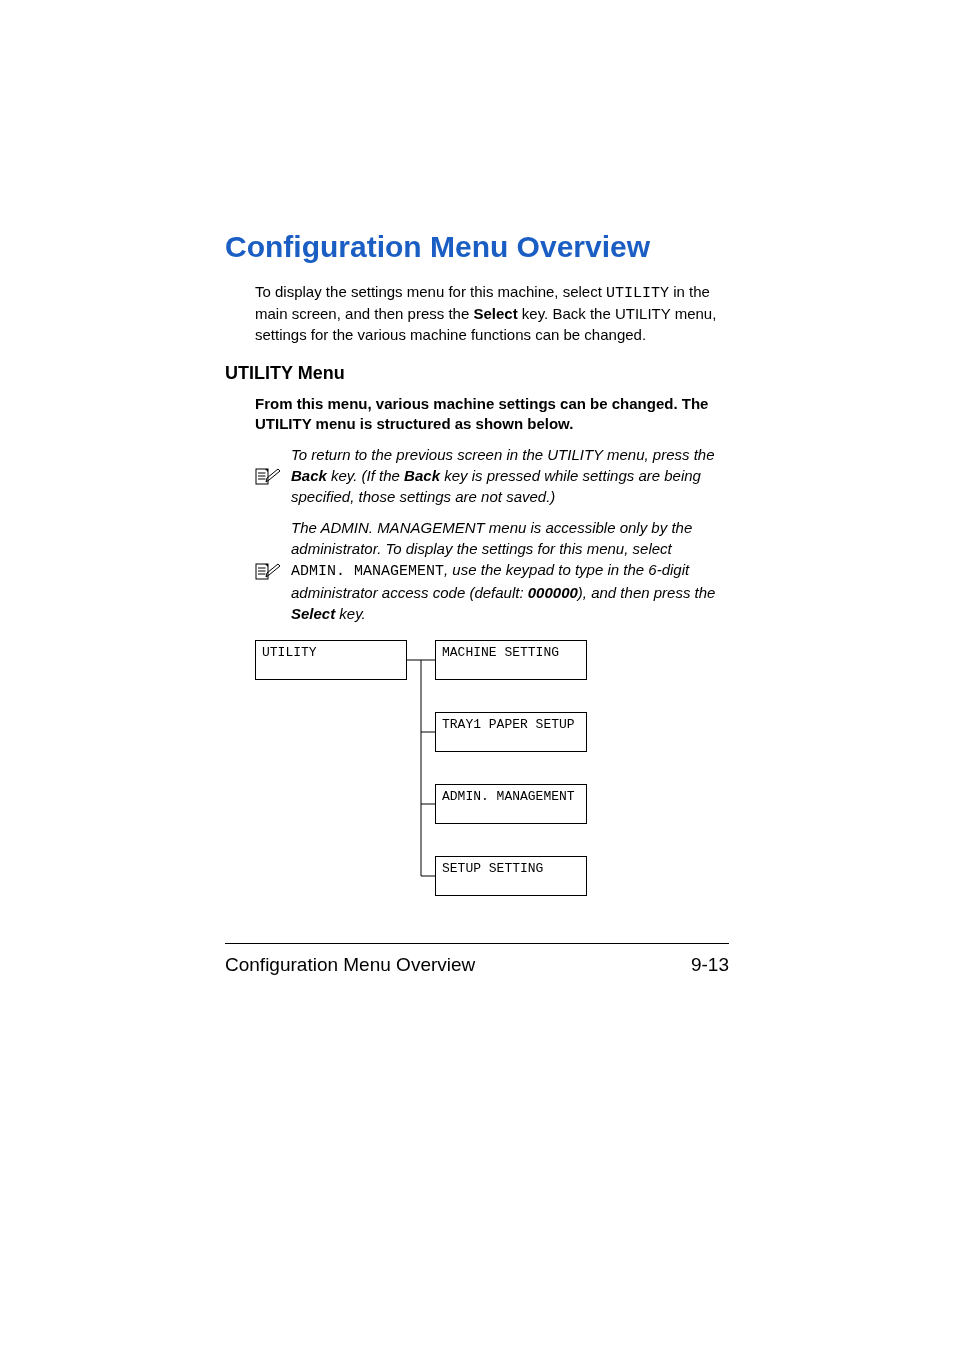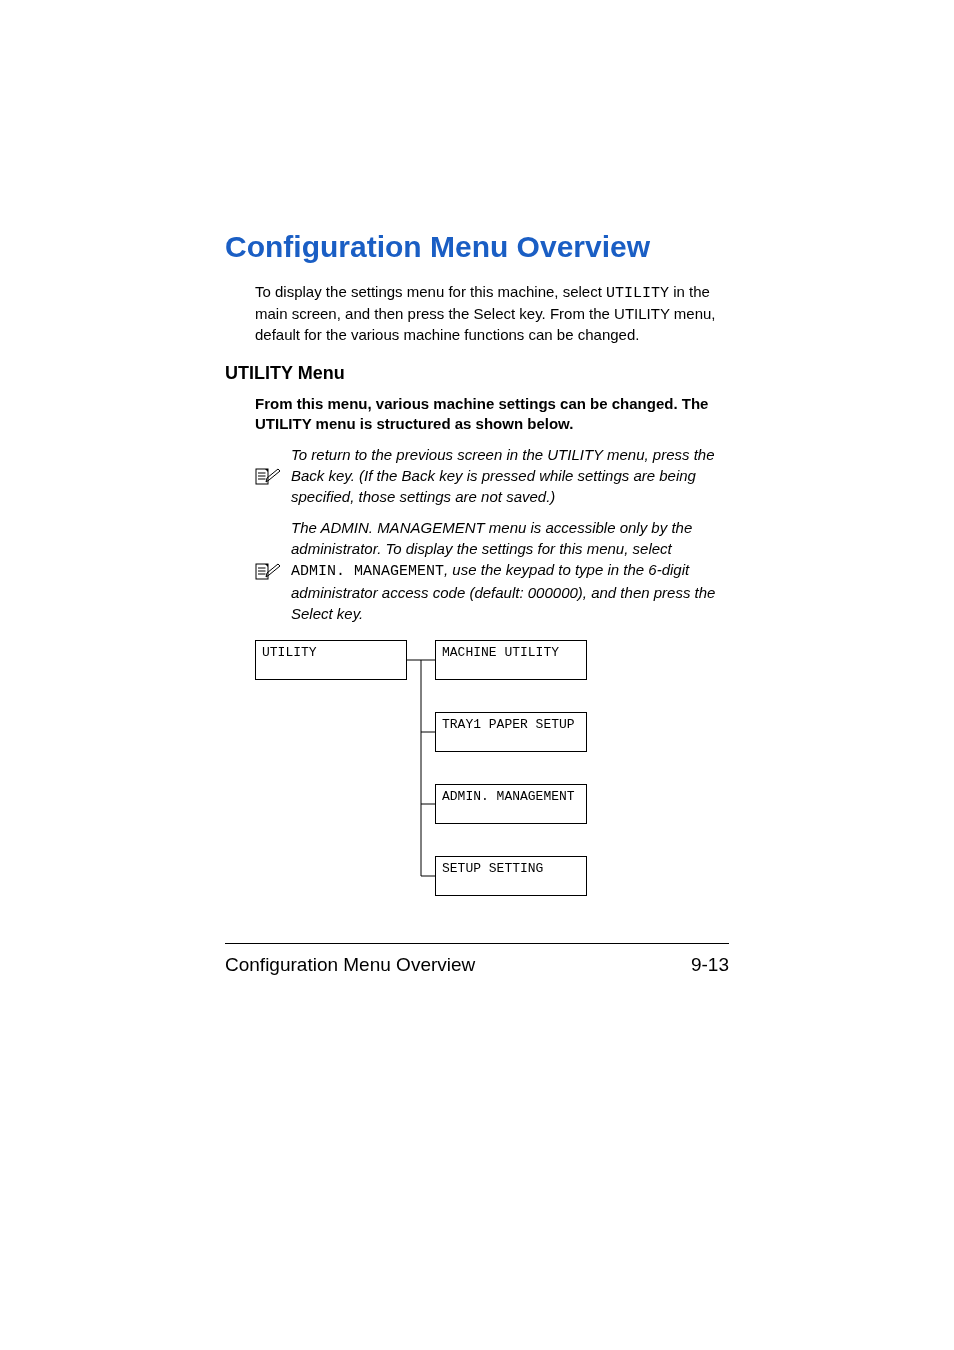--- a/index.html
+++ b/index.html
@@ -34,21 +34,21 @@
   }
   .para {
     font-size: 15px;
     line-height: 1.35;
     margin: 0 0 10px 30px;
     font-weight: bold;
   }
   .mono {
     font-family: "Courier New", Courier, monospace;
   }
-  .bold { font-weight: normal; }
+  .bold { font-weight: bold; }
 
   .note {
     display: flex;
     align-items: center;
     margin: 8px 0 10px 30px;
   }
   .note-icon {
     flex: 0 0 auto;
     width: 26px;
     height: 18px;
@@ -105,21 +105,21 @@
   }
 </style>
 </head>
 <body>
 
 <div class="page">
 
   <h1 class="h1">Configuration Menu Overview</h1>
 
   <p class="intro">
-    <span>To display the settings menu for this machine, select </span><span class="mono">UTILITY</span><span> in the main screen, and then press the </span><span class="bold">Select</span><span> key. From the UTILITY menu, default for the various machine functions can be changed.</span>
+    <span>To display the settings menu for this machine, select </span><span class="mono">UTILITY</span><span> in the main screen, and then press the </span><span class="bold">Select</span><span> key. Back the UTILITY menu, settings for the various machine functions can be changed.</span>
   </p>
 
   <h2 class="h2">UTILITY Menu</h2>
 
   <p class="para">From this menu, various machine settings can be changed. The UTILITY menu is structured as shown below.</p>
 
   <div class="note">
     <svg class="note-icon" viewBox="0 0 26 18">
       <rect x="1" y="1" width="12" height="15" fill="none" stroke="#000" stroke-width="1"></rect>
       <path d="M10 1 L13 4 L13 1 Z" fill="#000"></path>
@@ -151,21 +151,21 @@
     <div class="dbox">UTILITY</div>
     <svg class="tree-svg" width="28" height="258">
       <line x1="0" y1="20" x2="14" y2="20" stroke="#000" stroke-width="1"></line>
       <line x1="14" y1="20" x2="14" y2="236" stroke="#000" stroke-width="1"></line>
       <line x1="14" y1="20" x2="28" y2="20" stroke="#000" stroke-width="1"></line>
       <line x1="14" y1="92" x2="28" y2="92" stroke="#000" stroke-width="1"></line>
       <line x1="14" y1="164" x2="28" y2="164" stroke="#000" stroke-width="1"></line>
       <line x1="14" y1="236" x2="28" y2="236" stroke="#000" stroke-width="1"></line>
     </svg>
     <div class="vcol">
-      <div class="dbox">MACHINE UTILITY</div>
+      <div class="dbox">MACHINE SETTING</div>
       <div class="dbox">TRAY1 PAPER SETUP</div>
       <div class="dbox">ADMIN. MANAGEMENT</div>
       <div class="dbox">SETUP SETTING</div>
     </div>
   </div>
 
   <div class="footer">
     <hr class="hr">
     <div class="footer-row">
       <span>Configuration Menu Overview</span>

